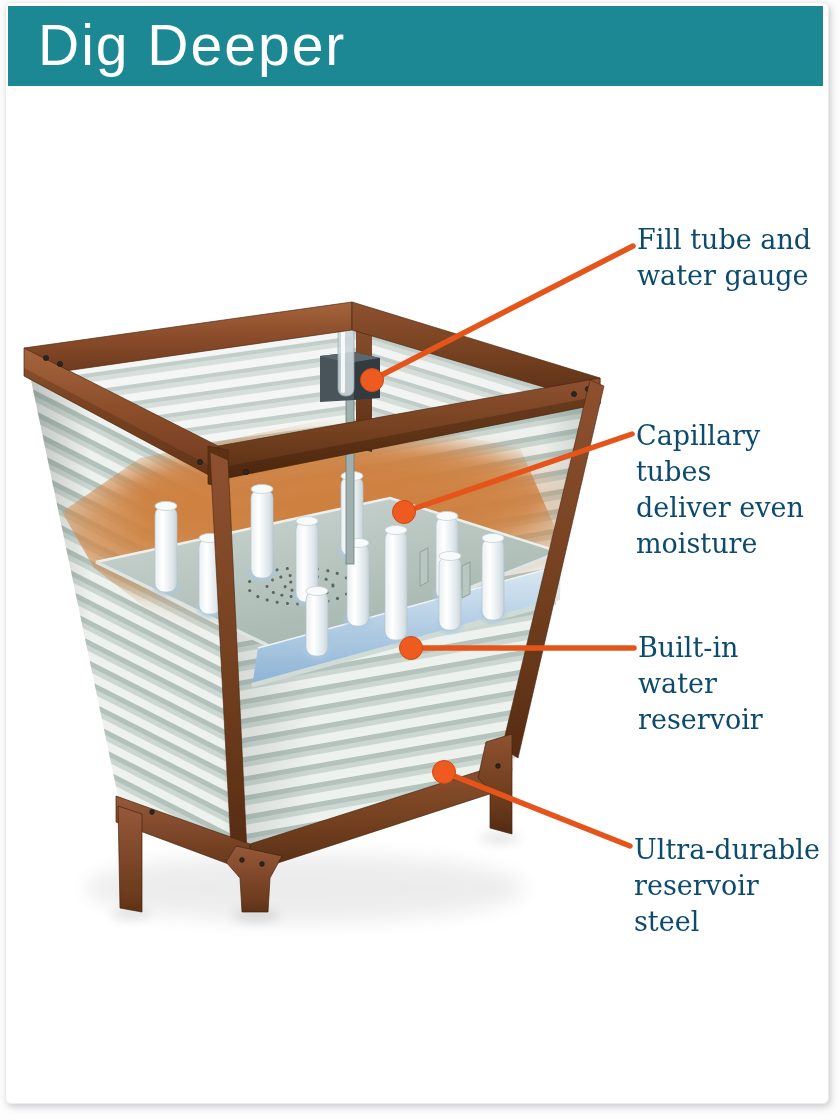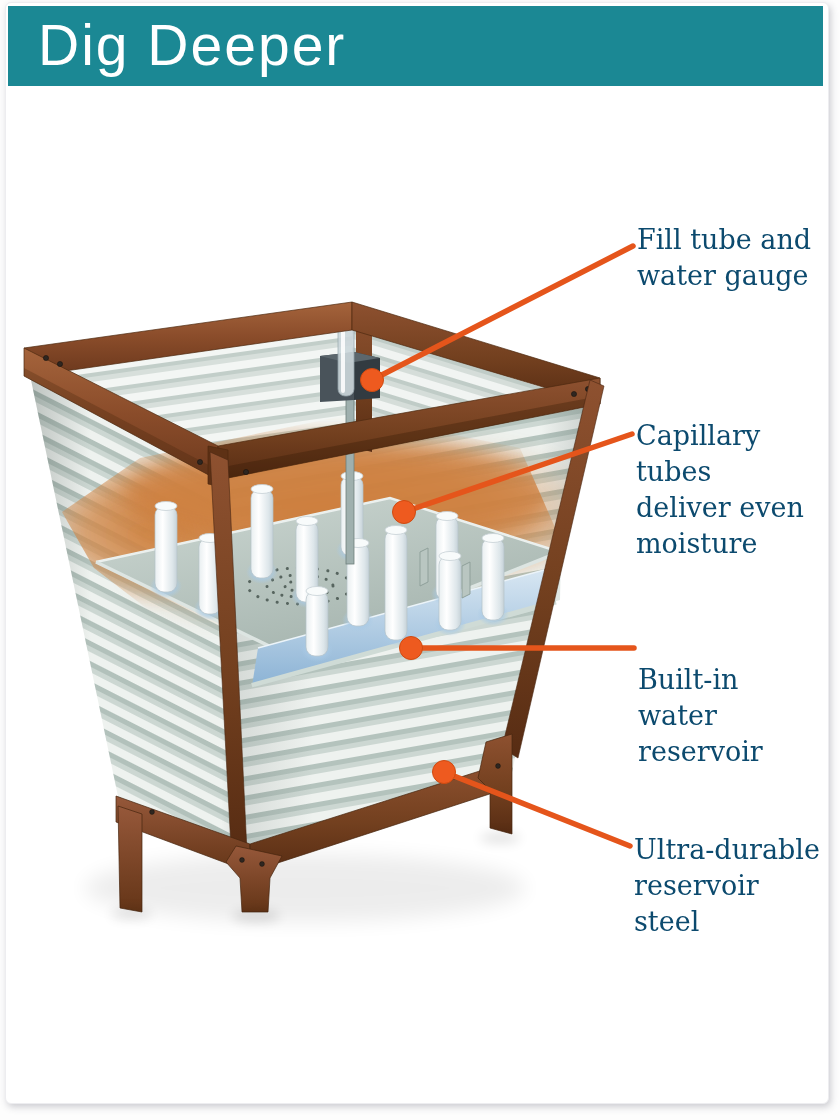--- a/index.html
+++ b/index.html
@@ -303,17 +303,17 @@
       <circle cx="411" cy="648" r="11.5"></circle>
       <circle cx="444" cy="772" r="11.5"></circle>
     </g>
   </svg>
 
   <div class="callout-label" style="left:637px;top:222px;width:175px;">Fill tube and
 water gauge</div>
   <div class="callout-label" style="left:636px;top:418px;width:185px;">Capillary tubes
 deliver even
 moisture</div>
-  <div class="callout-label" style="left:638px;top:630px;width:185px;margin-top:32px;">Built-in
+  <div class="callout-label" style="left:638px;top:630px;width:185px;">Built-in
 water reservoir</div>
   <div class="callout-label" style="left:634px;top:832px;width:195px;">Ultra-durable
 reservoir steel</div>
 </div>
 
 </body></html>

